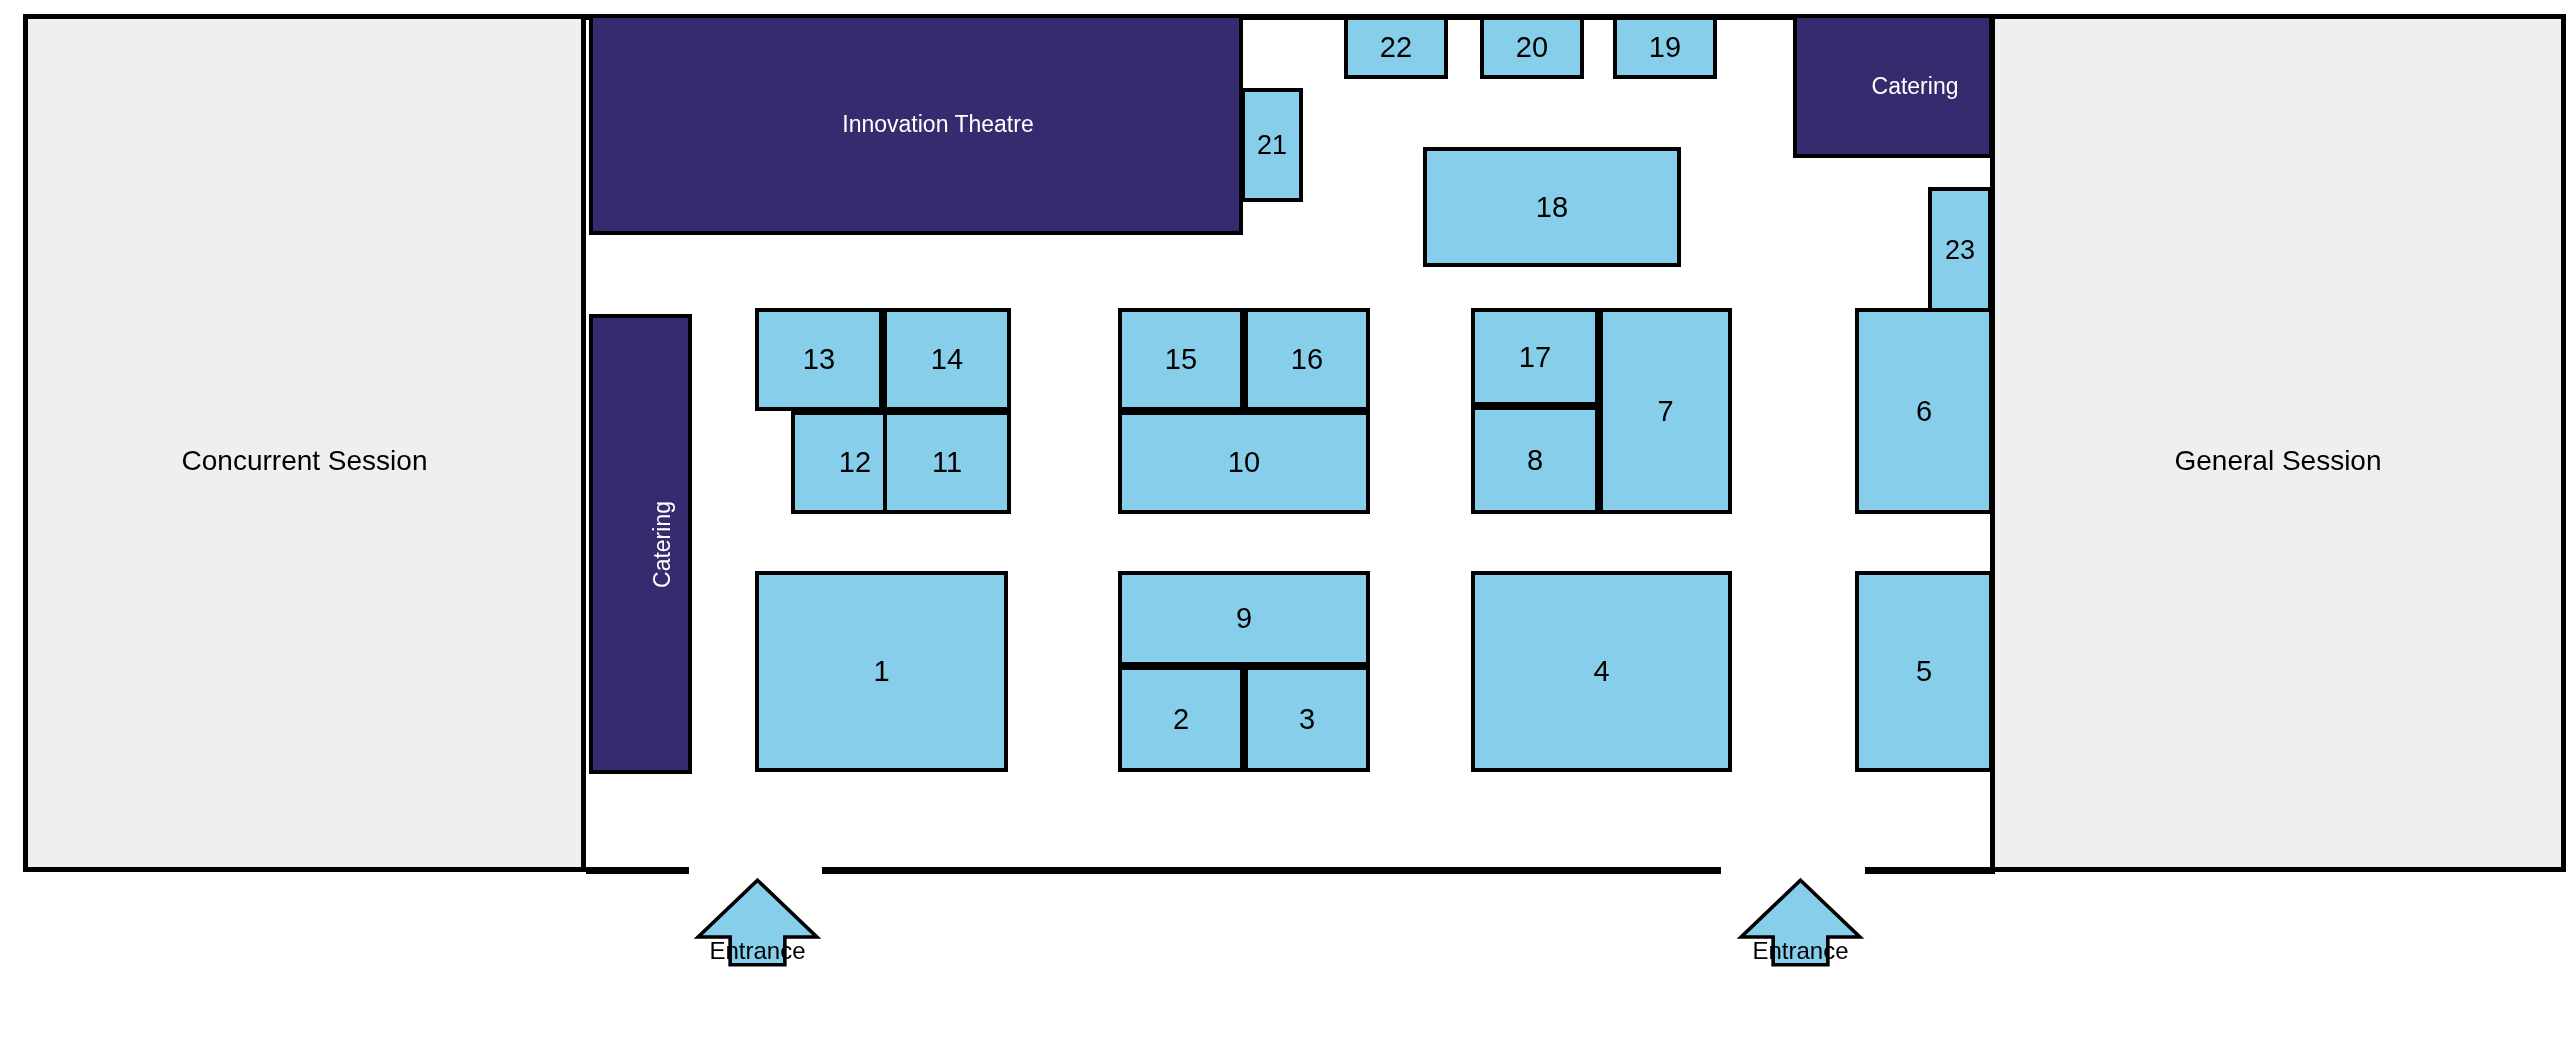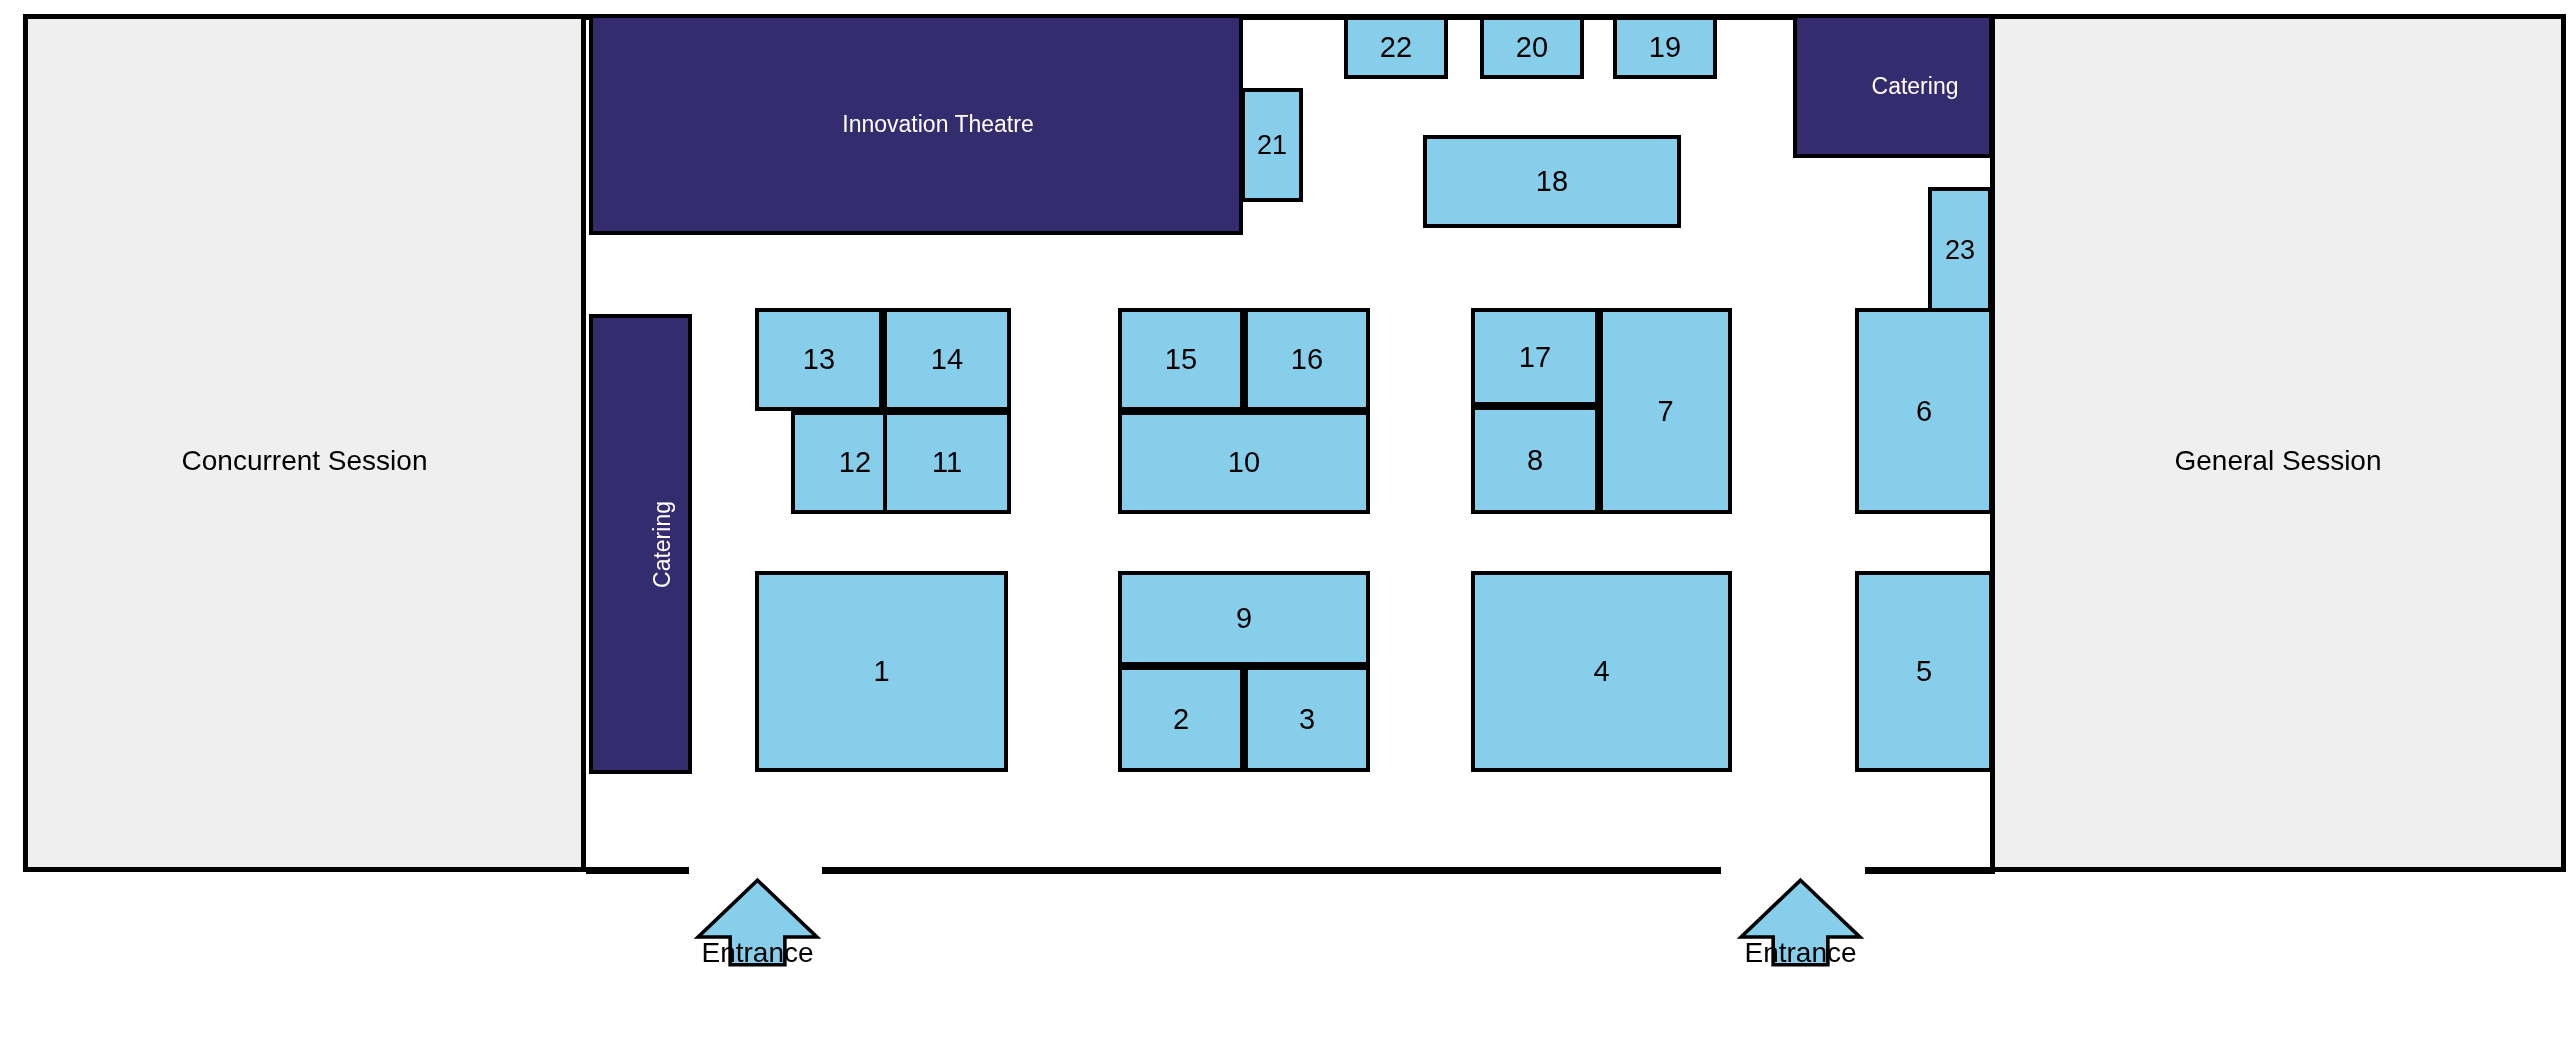--- a/index.html
+++ b/index.html
@@ -47,21 +47,21 @@
   .booth-sm .booth-num{font-size:27px;}
 
   
   .wall{background:#000000;}
 
   
   .entrance{position:absolute;}
   .entrance svg{display:block;}
   .entrance-label{
     position:absolute;left:50%;transform:translateX(-50%);
-    top:61px;font-size:28px;color:#000000;white-space:nowrap;
+    top:61px;font-size:24px;color:#000000;white-space:nowrap;
     font-family:"Liberation Sans", sans-serif;
   }
 </style>
 </head>
 <body>
 
 <div id="stage">
 
   <div class="abs hall" style="left:23px;top:14.4px;width:563px;height:858px;">
     <span class="hall-label">Concurrent Session</span>
@@ -98,21 +98,21 @@
   </div>
 
   <div class="abs booth" style="left:1613px;top:15.5px;width:104px;height:63px;">
     <span class="booth-num">19</span>
   </div>
 
   <div class="abs booth booth-sm" style="left:1241px;top:88px;width:62px;height:114px;">
     <span class="booth-num">21</span>
   </div>
 
-  <div class="abs booth" style="left:1423px;top:135px;width:258px;height:93px;">
+  <div class="abs booth" style="left:1423px;top:147px;width:258px;height:120px;">
     <span class="booth-num">18</span>
   </div>
 
   <div class="abs booth booth-sm" style="left:1928px;top:187px;width:64px;height:127px;">
     <span class="booth-num">23</span>
   </div>
 
   <div class="abs booth" style="left:755px;top:308px;width:128px;height:103px;">
     <span class="booth-num">13</span>
   </div>

